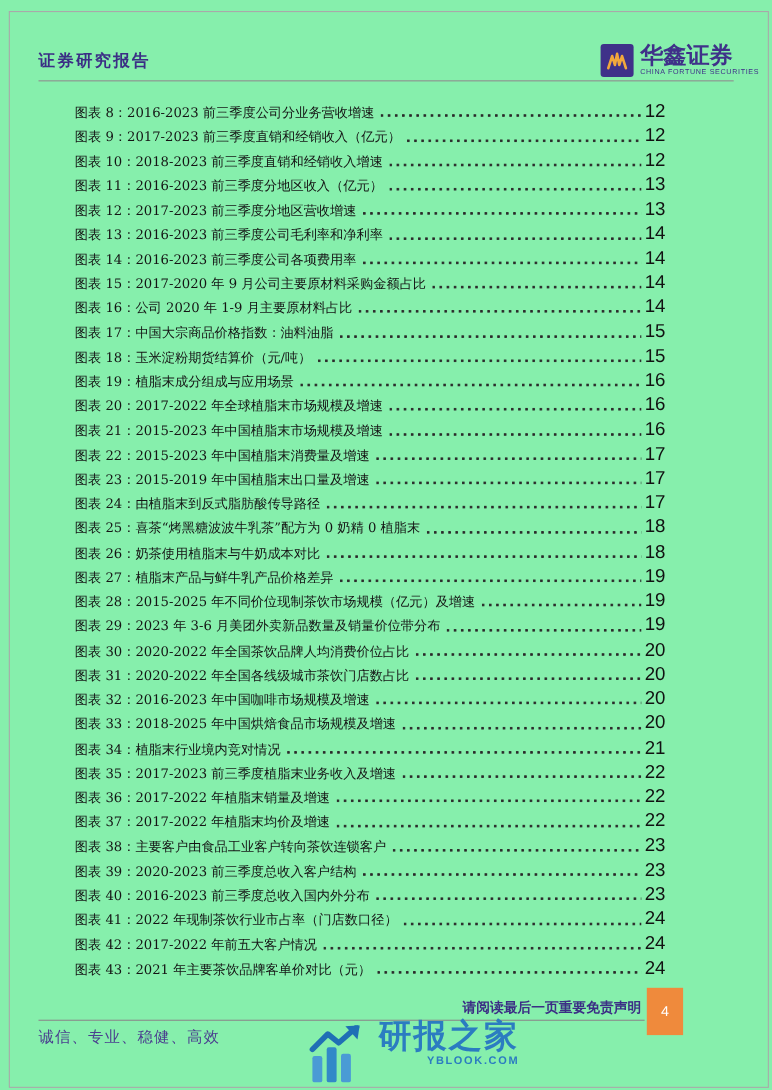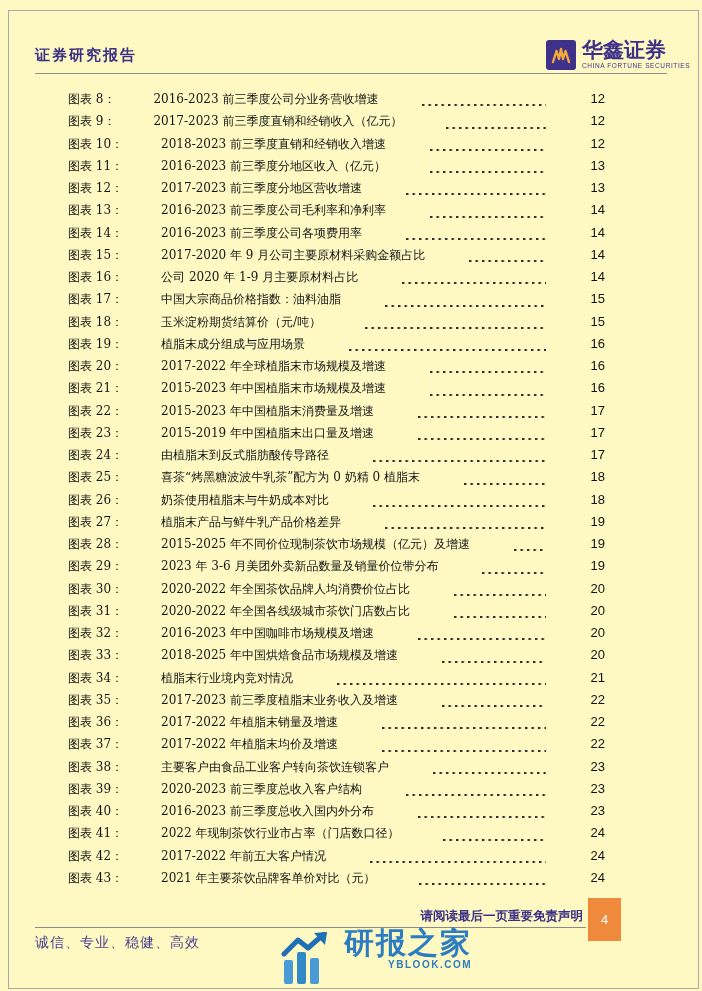--- a/index.html
+++ b/index.html
@@ -1,19 +1,19 @@
 <!DOCTYPE html>
 <html><head>
 <meta charset="utf-8">
 <style>
   html,body{margin:0;padding:0;background:#ffffff;}
   .page{
     position:relative;
     width:702px;height:991px;
-    background:#fef9c3;
+    background:#86efac;
     font-family:"DejaVu Serif","Liberation Serif",serif;
     overflow:hidden;
   }
   .page-border{
     position:absolute;left:8px;top:10px;width:689px;height:977px;
     border:1px solid #a9a9a9;
     pointer-events:none;
   }
   
   .report-type{
@@ -45,36 +45,35 @@
   }
   
   .toc{
     position:absolute;left:68px;top:91px;width:537px;
   }
   .toc-row{
     display:flex;align-items:baseline;
     height:22.25px;
     font-size:12px;color:#141414;
     white-space:nowrap;
-    gap:38px;
   }
   .toc-label{flex:0 0 auto;}
   .toc-title{flex:0 0 auto;}
   .leader{
     flex:1 1 auto;
     align-self:flex-end;
     height:4px;
     margin:0 3px 6px 6px;
     background-image:radial-gradient(circle at 1.2px 2px,#2a2a2a 1.1px,transparent 1.4px);
     background-size:6.5px 4px;
     background-repeat:repeat-x;
   }
   .toc-page{
     flex:0 0 auto;min-width:18px;text-align:right;
-    font-family:"Liberation Sans",sans-serif;font-size:13px;color:#111;
+    font-family:"Liberation Sans",sans-serif;font-size:17px;color:#111;
   }
   
   .footer-rule{
     position:absolute;left:35px;top:927px;width:551px;height:0;
     border-top:1px solid #8a8a8a;
   }
   .disclaimer{
     position:absolute;right:119px;top:908px;
     font-size:12.5px;font-weight:bold;color:#3b2e85;
     white-space:nowrap;

